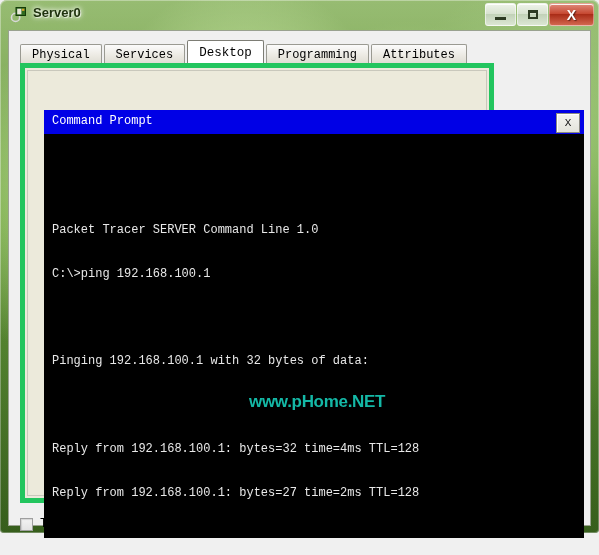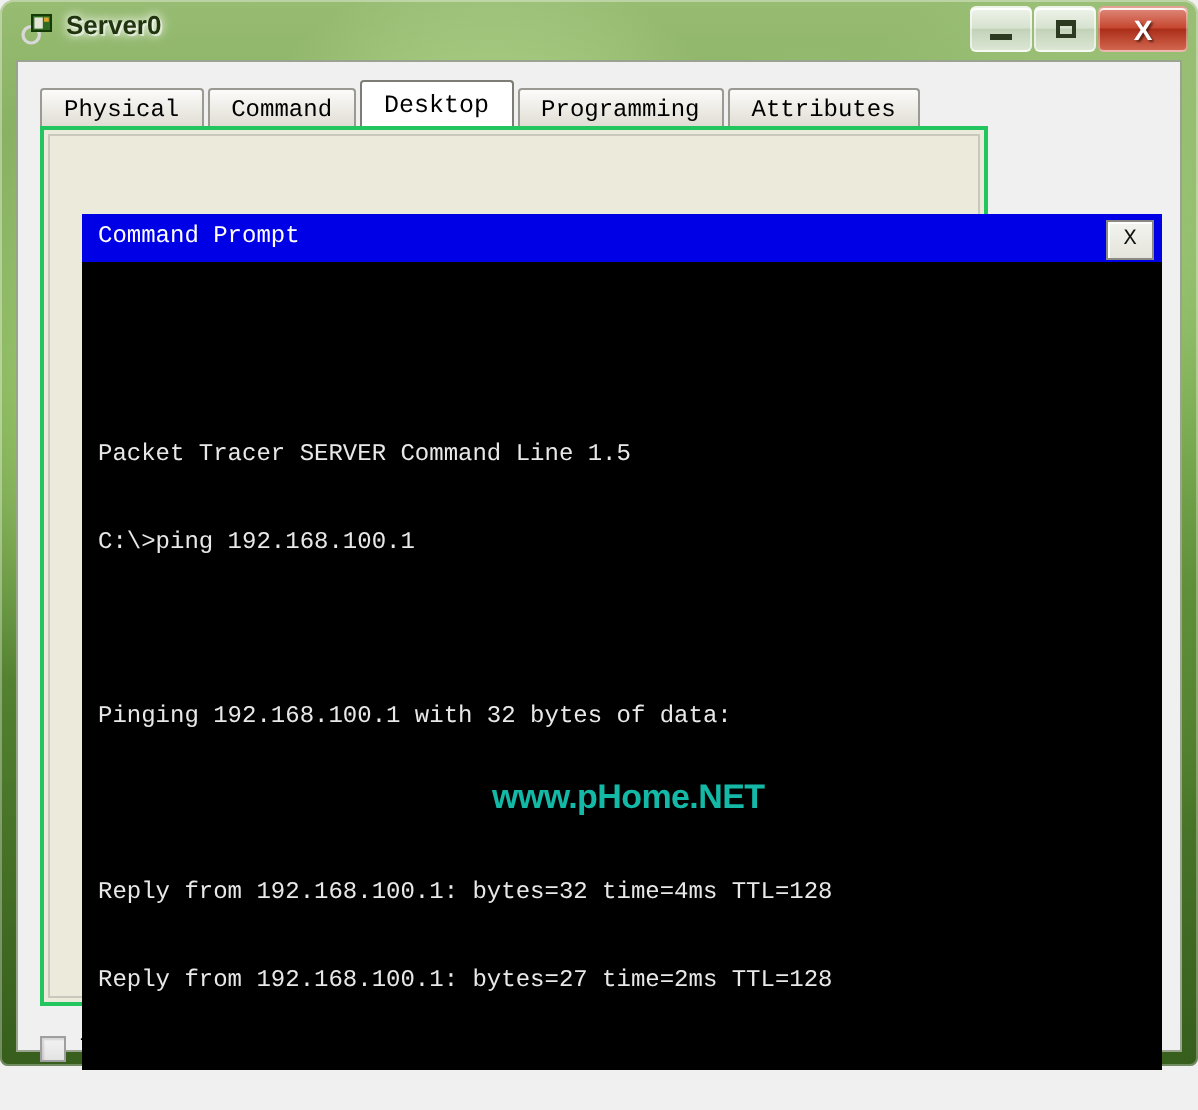--- a/index.html
+++ b/index.html
@@ -107,21 +107,21 @@
     border:1px solid #7d7d75;
     border-bottom:none;
     font-size:12.5px;
     box-shadow:0 -1px 0 #fff inset;
   }
 
   
   .panel{
     position:absolute;left:11px;top:32px;width:474px;height:440px;
     background:#eceadb;
-    border:2px solid #22c55e;
+    border:5px solid #22c55e;
     box-sizing:border-box;
   }
   .panel-inner{
     position:absolute;left:2px;top:2px;right:2px;bottom:2px;
     border:1px solid #c9c8bc;
     box-sizing:border-box;
   }
 
   
   .cmdwin{
@@ -226,21 +226,21 @@
       </div>
     </div>
 
     <div class="client">
 
       <div class="tabstrip">
         <div class="tab">
             <span>Physical</span>
           </div>
         <div class="tab">
-            <span>Command</span>
+            <span>Services</span>
           </div>
         <div class="tab active">
             <span>Desktop</span>
           </div>
         <div class="tab">
             <span>Programming</span>
           </div>
         <div class="tab">
             <span>Attributes</span>
           </div>
@@ -254,21 +254,21 @@
           <div class="cmd-title">
             <span class="cmd-title-text">Command Prompt</span>
             <div class="cmd-close">
               <span>X</span>
             </div>
           </div>
 
           <div class="cmd-body">
             <div class="term">
               <div class="ln"></div>
-              <div class="ln">Packet Tracer SERVER Command Line 1.5</div>
+              <div class="ln">Packet Tracer SERVER Command Line 1.0</div>
               <div class="ln">C:\&gt;ping 192.168.100.1</div>
               <div class="ln"></div>
               <div class="ln">Pinging 192.168.100.1 with 32 bytes of data:</div>
               <div class="ln"></div>
               <div class="ln">Reply from 192.168.100.1: bytes=32 time=4ms TTL=128</div>
               <div class="ln">Reply from 192.168.100.1: bytes=27 time=2ms TTL=128</div>
               
               
               
               

